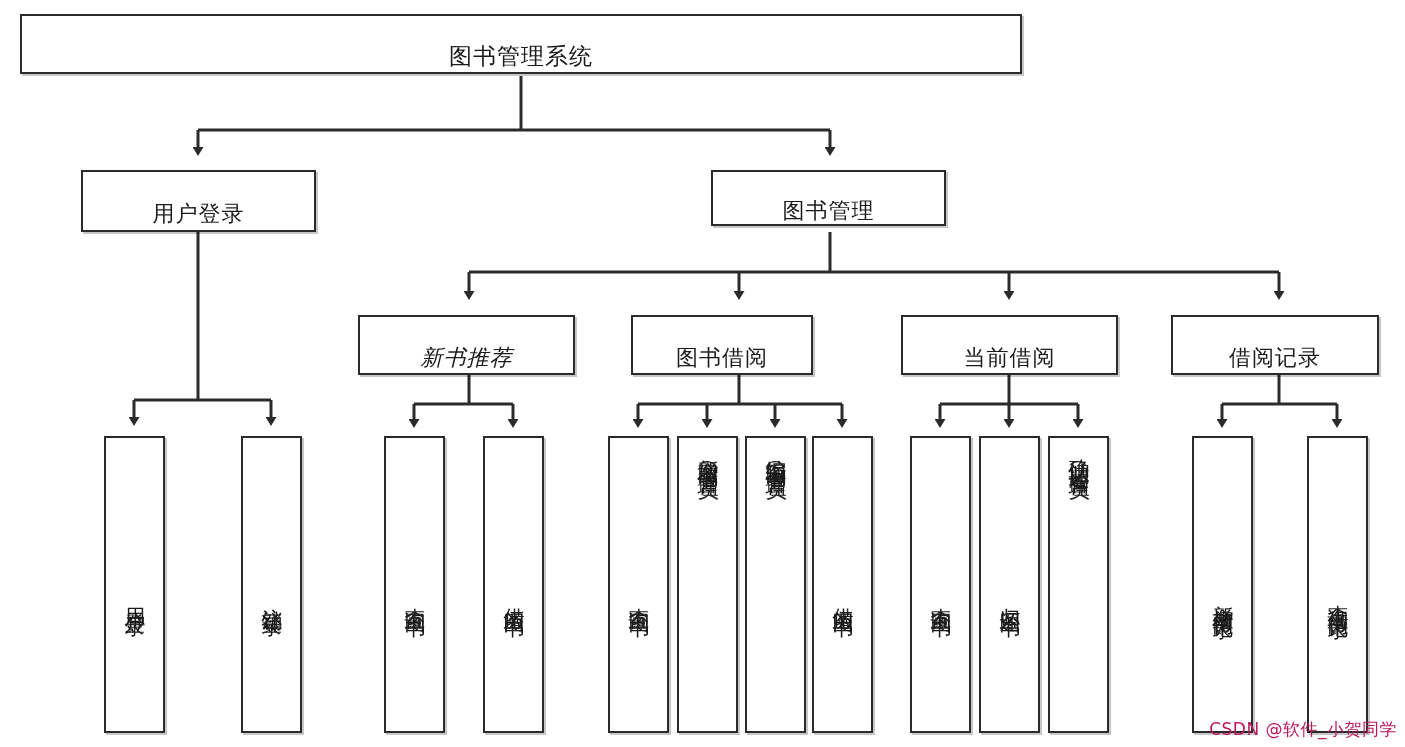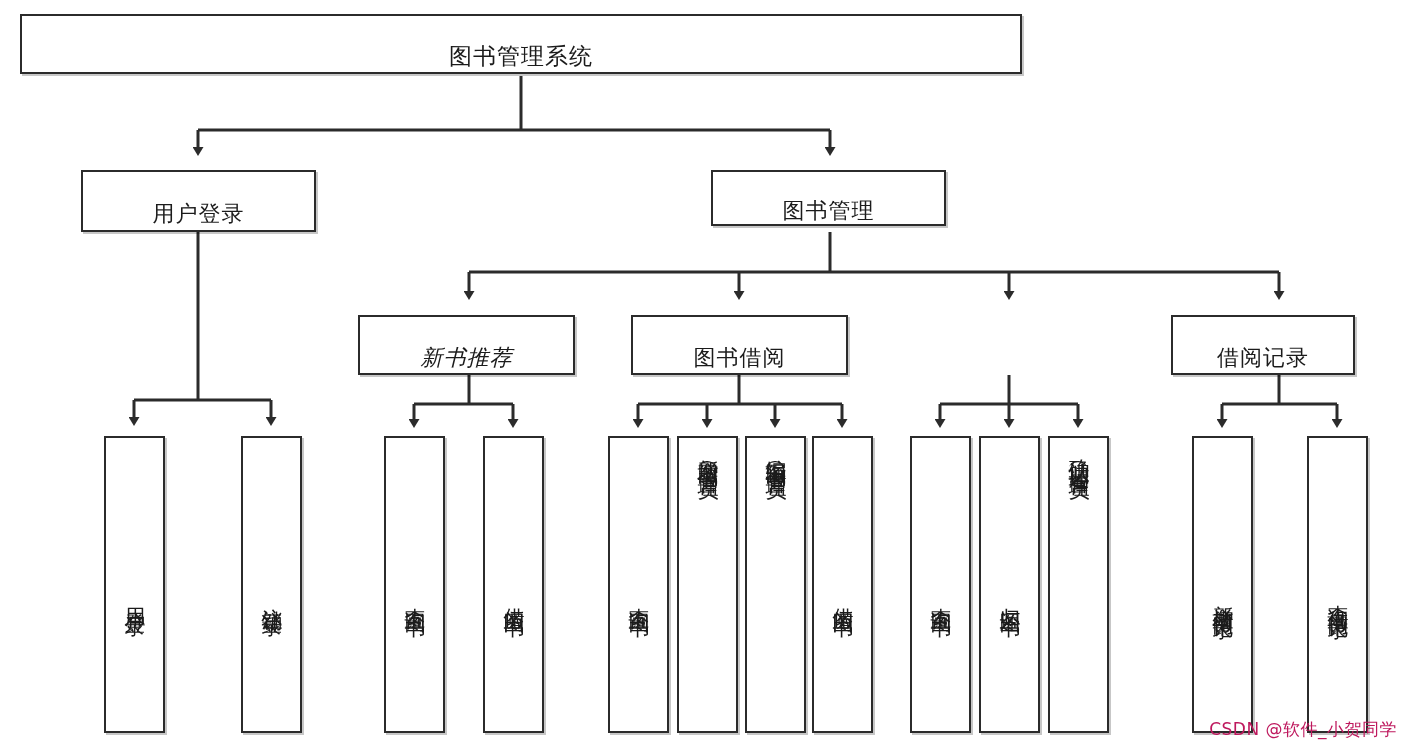--- a/index.html
+++ b/index.html
@@ -147,26 +147,29 @@
   </div>
 
   <div class="node horiz" style="left:711px; top:170px; width:235px; height:56px;">
     <span class="label">图书管理</span>
   </div>
 
   <div class="node horiz" style="left:358px; top:315px; width:217px; height:60px;font-style:italic;">
     <span class="label">新书推荐</span>
   </div>
 
-  <div class="node horiz" style="left:631px; top:315px; width:217px; height:60px;">
+  <div class="node horiz" style="left:631px; top:315px; width:182px; height:60px;">
     <span class="label">图书借阅</span>
   </div>
 
-
-  <div class="node horiz" style="left:1171px; top:315px; width:184px; height:60px;">
+  <div class="node horiz" style="left:901px; top:315px; width:217px; height:60px;">
+    <span class="label">当前借阅</span>
+  </div>
+
+  <div class="node horiz" style="left:1171px; top:315px; width:208px; height:60px;">
     <span class="label">借阅记录</span>
   </div>
 
   <div class="node vert mid" style="left:104px; top:436px; width:61px; height:297px;">
     <span class="label">用户登录</span>
   </div>
 
   <div class="node vert mid" style="left:241px; top:436px; width:61px; height:297px;">
     <span class="label">注销登录</span>
   </div>

